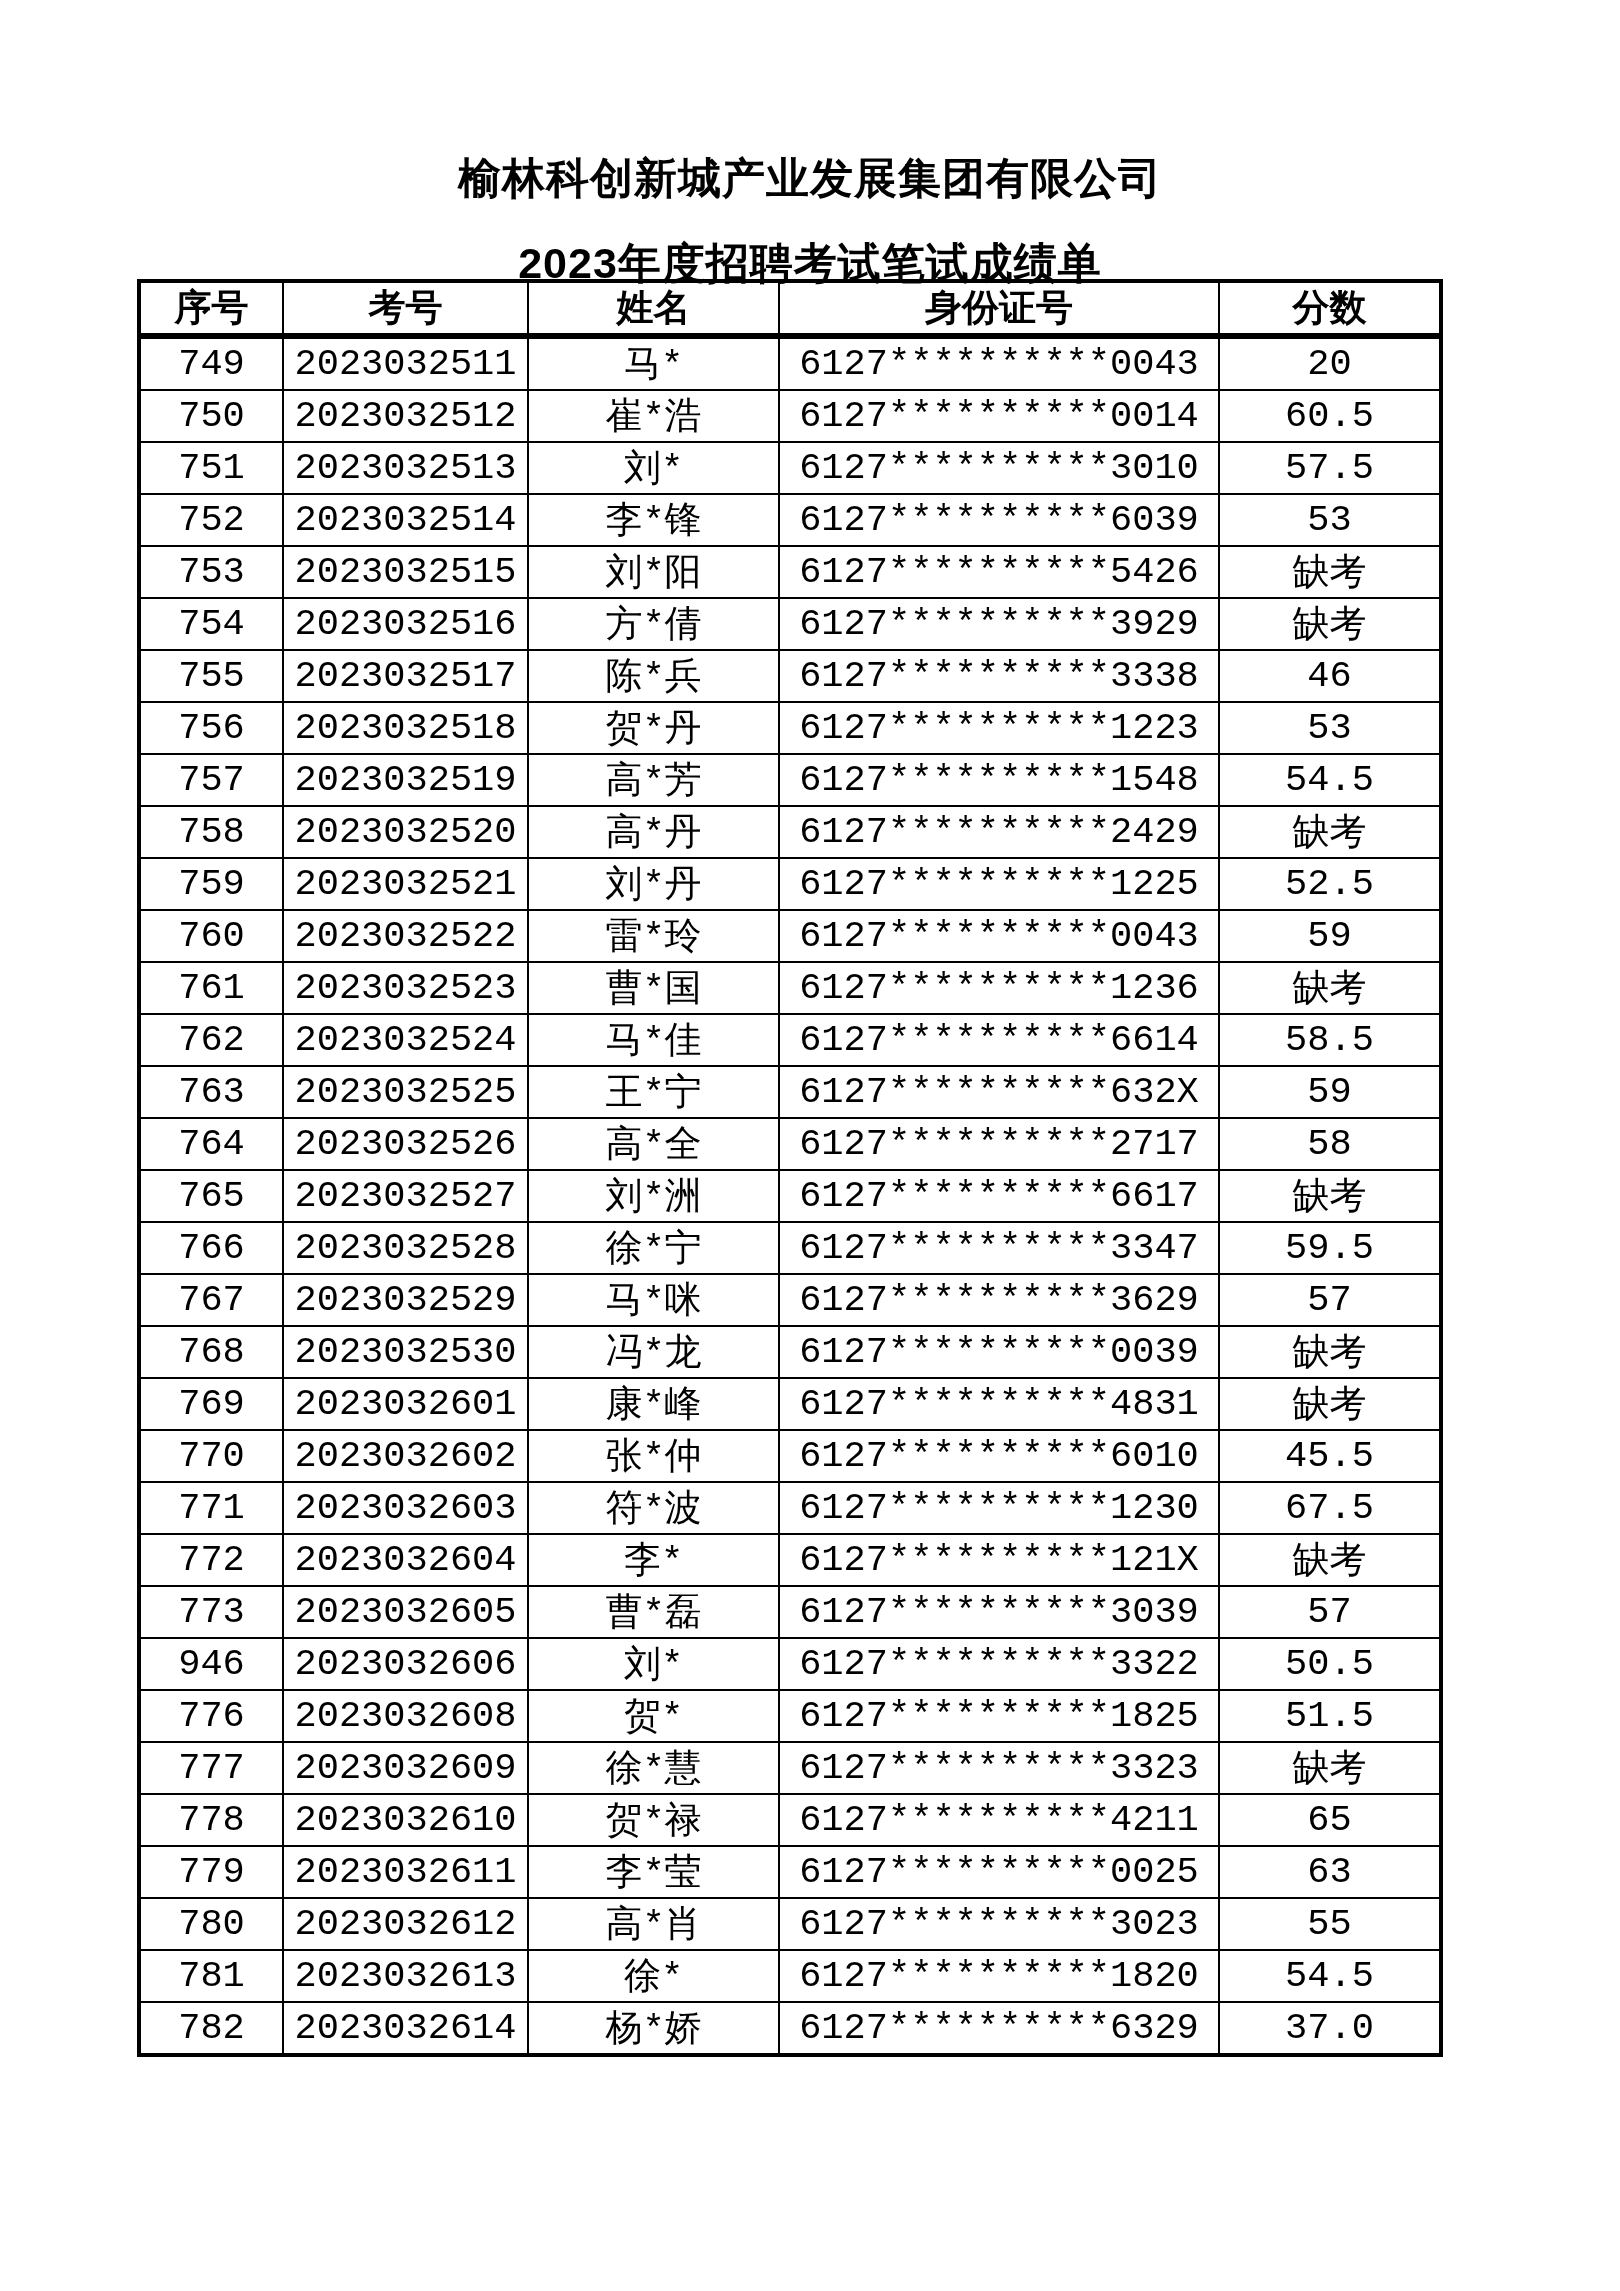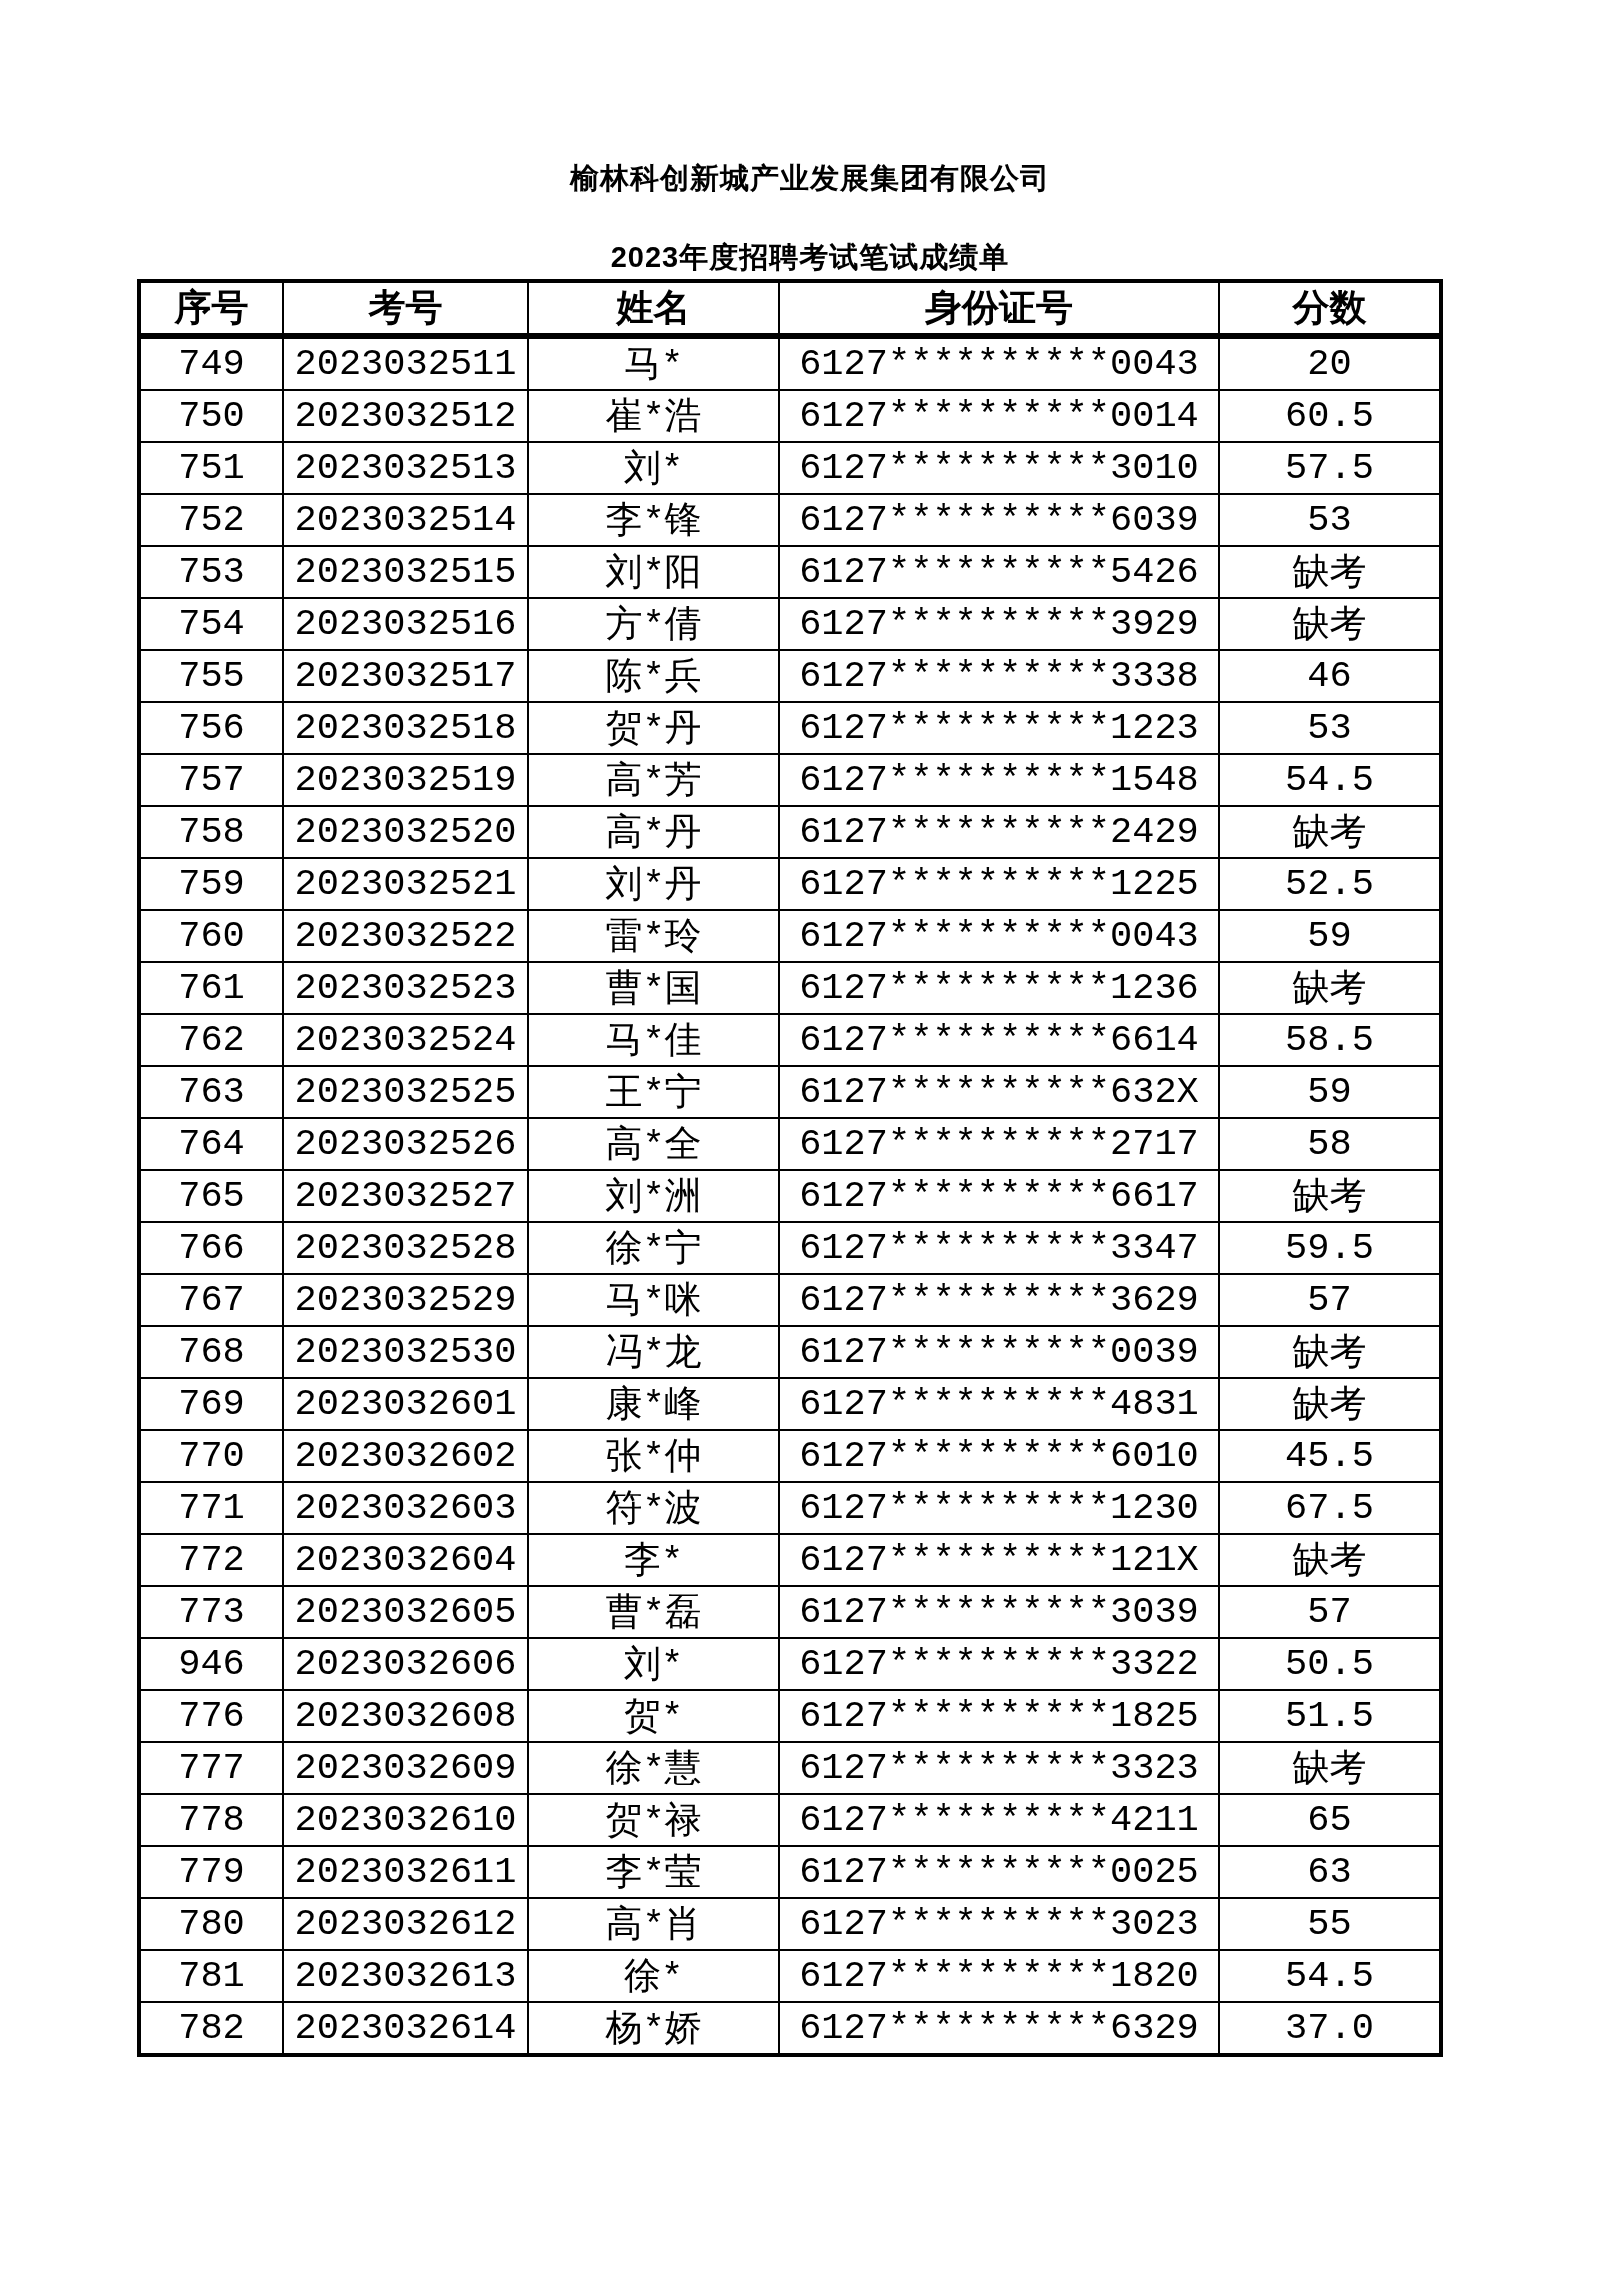--- a/index.html
+++ b/index.html
@@ -13,27 +13,27 @@
     position: relative;
     font-family: "Liberation Sans", sans-serif;
     color: #000000;
   }
   .doc-title {
     position: absolute;
     left: 0;
     width: 1620px;
     text-align: center;
     font-weight: 700;
-    font-size: 29px;
+    font-size: 43px;
     line-height: 47px;
     letter-spacing: 1px;
     white-space: nowrap;
   }
   #title-line1 { top: 155px; }
-  #title-line2 { top: 234px; }
+  #title-line2 { top: 240px; }
 
   table.scores {
     position: absolute;
     left: 137px;
     top: 279px;
     width: 1302px;
     border-collapse: collapse;
     table-layout: fixed;
     border: 4.9px solid #000;
     font-family: Liberation Mono, monospace;

